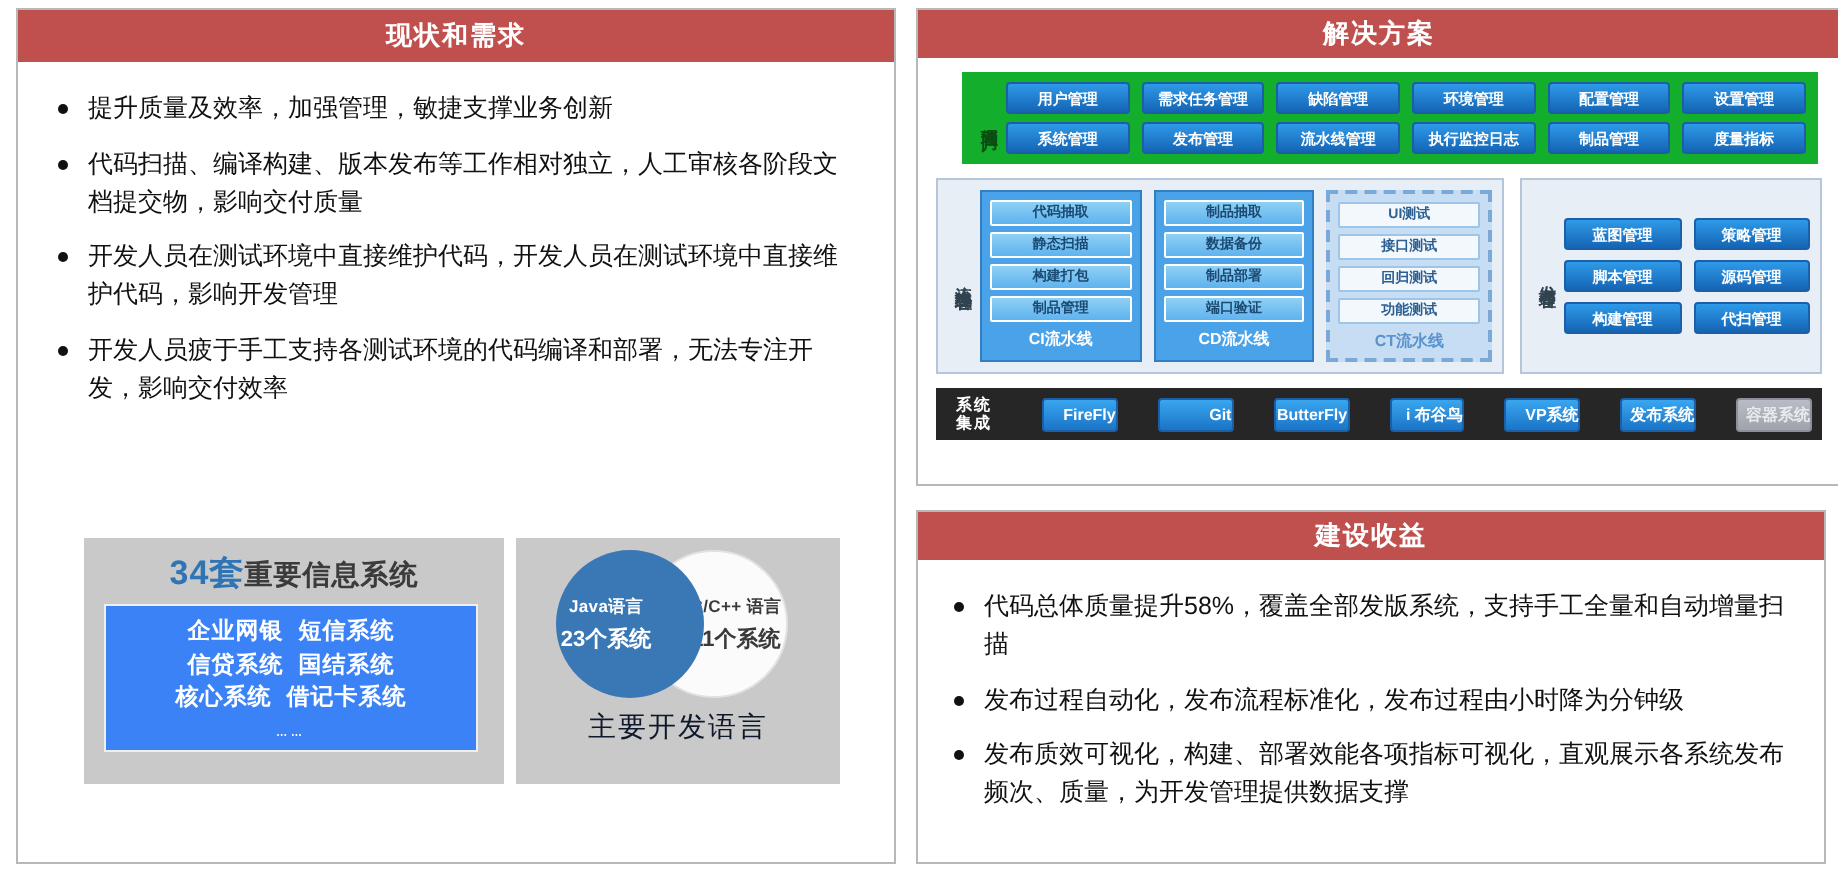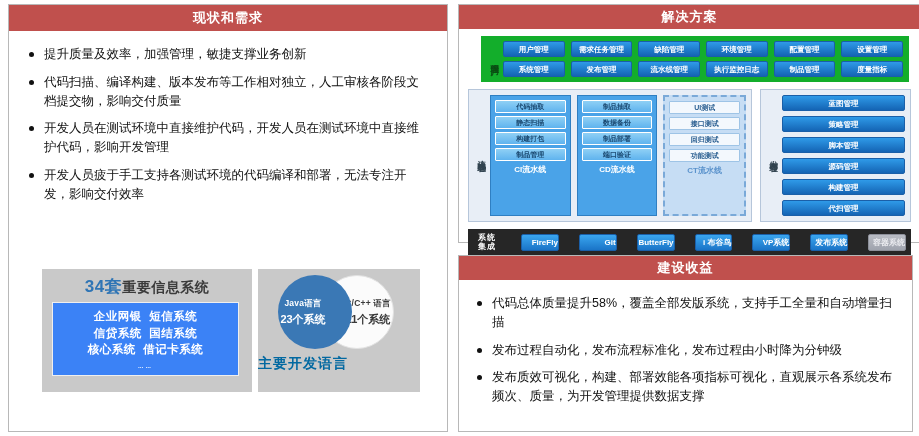--- a/index.html
+++ b/index.html
@@ -98,21 +98,21 @@
     display: flex; flex-direction: column;
     align-items: center; justify-content: center;
   }
   .circle-a { left: 20px; background: #3a78b5; color:#fff; z-index:2;}
   .circle-b { left: 62px; background: #fbfbfb; color:#3a3a3a; z-index:1; border:1px solid #e2e2e2;}
   .circle .lbl { font-size: 8.5px; font-weight: bold; letter-spacing:.2px; }
   .circle .big { font-size: 11px; font-weight: bold; margin-top: 2px; }
   .circle-a .lbl, .circle-a .big { margin-right: 24px; }
   .circle-b .lbl, .circle-b .big { margin-left: 22px; }
   .venn-caption {
-    font-weight:bold; font-size:14px; color:#0369a1;
+    text-align:center; font-weight:normal; font-size:14px; color:#0f172a;
     letter-spacing:1px;
   }
 
   
   #panel-solution { left: 458px; top: 4px; width: 463px; height: 239px; }
   #panel-solution .panel-header { height: 24px; line-height: 24px; font-size: 13px; }
   .sol-body { padding: 7px 9px 8px 9px; }
 
   
   .portal {
@@ -198,21 +198,21 @@
     background: #e8eef6;
     border: 1px solid #b6c6da;
     display: flex;
     padding: 5px 5px;
     flex: 1;
   }
   .release-box .side-label { color:#31434f; width:16px; }
   .release-grid {
     flex:1;
     display:grid;
-    grid-template-columns: repeat(1,1fr);
+    grid-template-columns: repeat(2,1fr);
     gap: 5px 6px;
     align-content: center;
   }
 
   
   .sysint {
     background: #262626;
     display: flex; align-items: center;
     padding: 4px 5px;
     margin-top: 7px;

